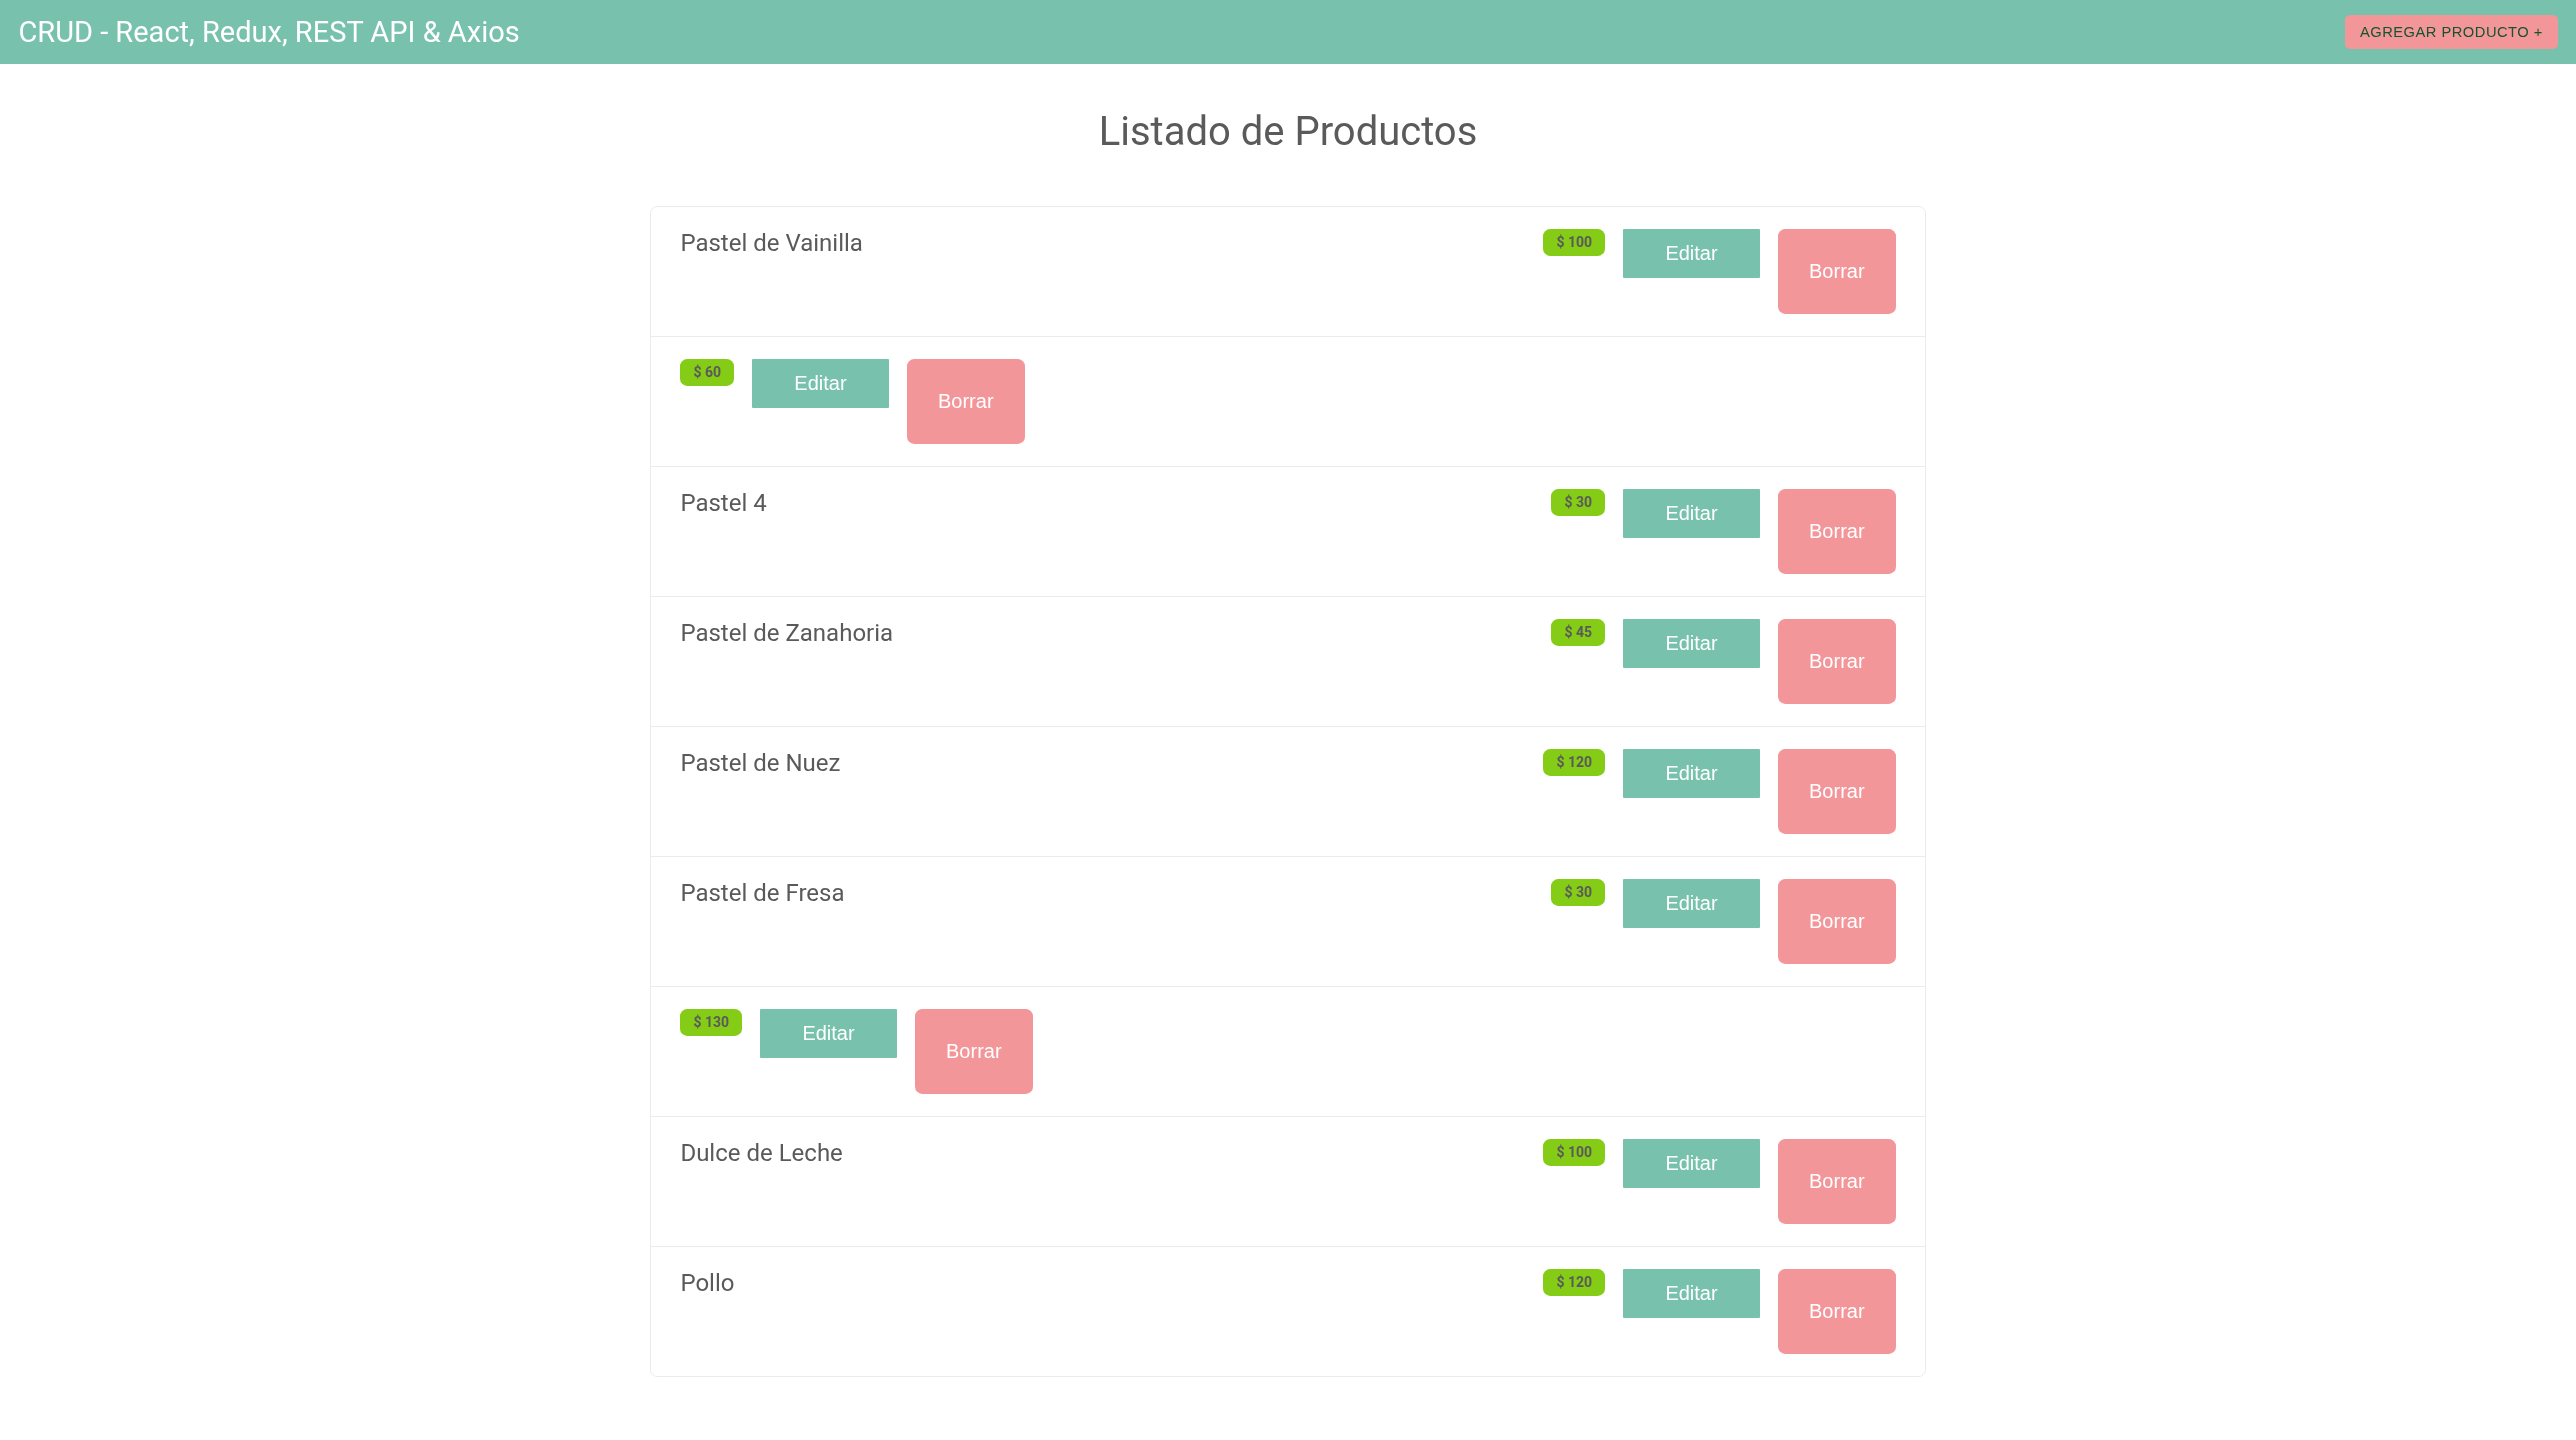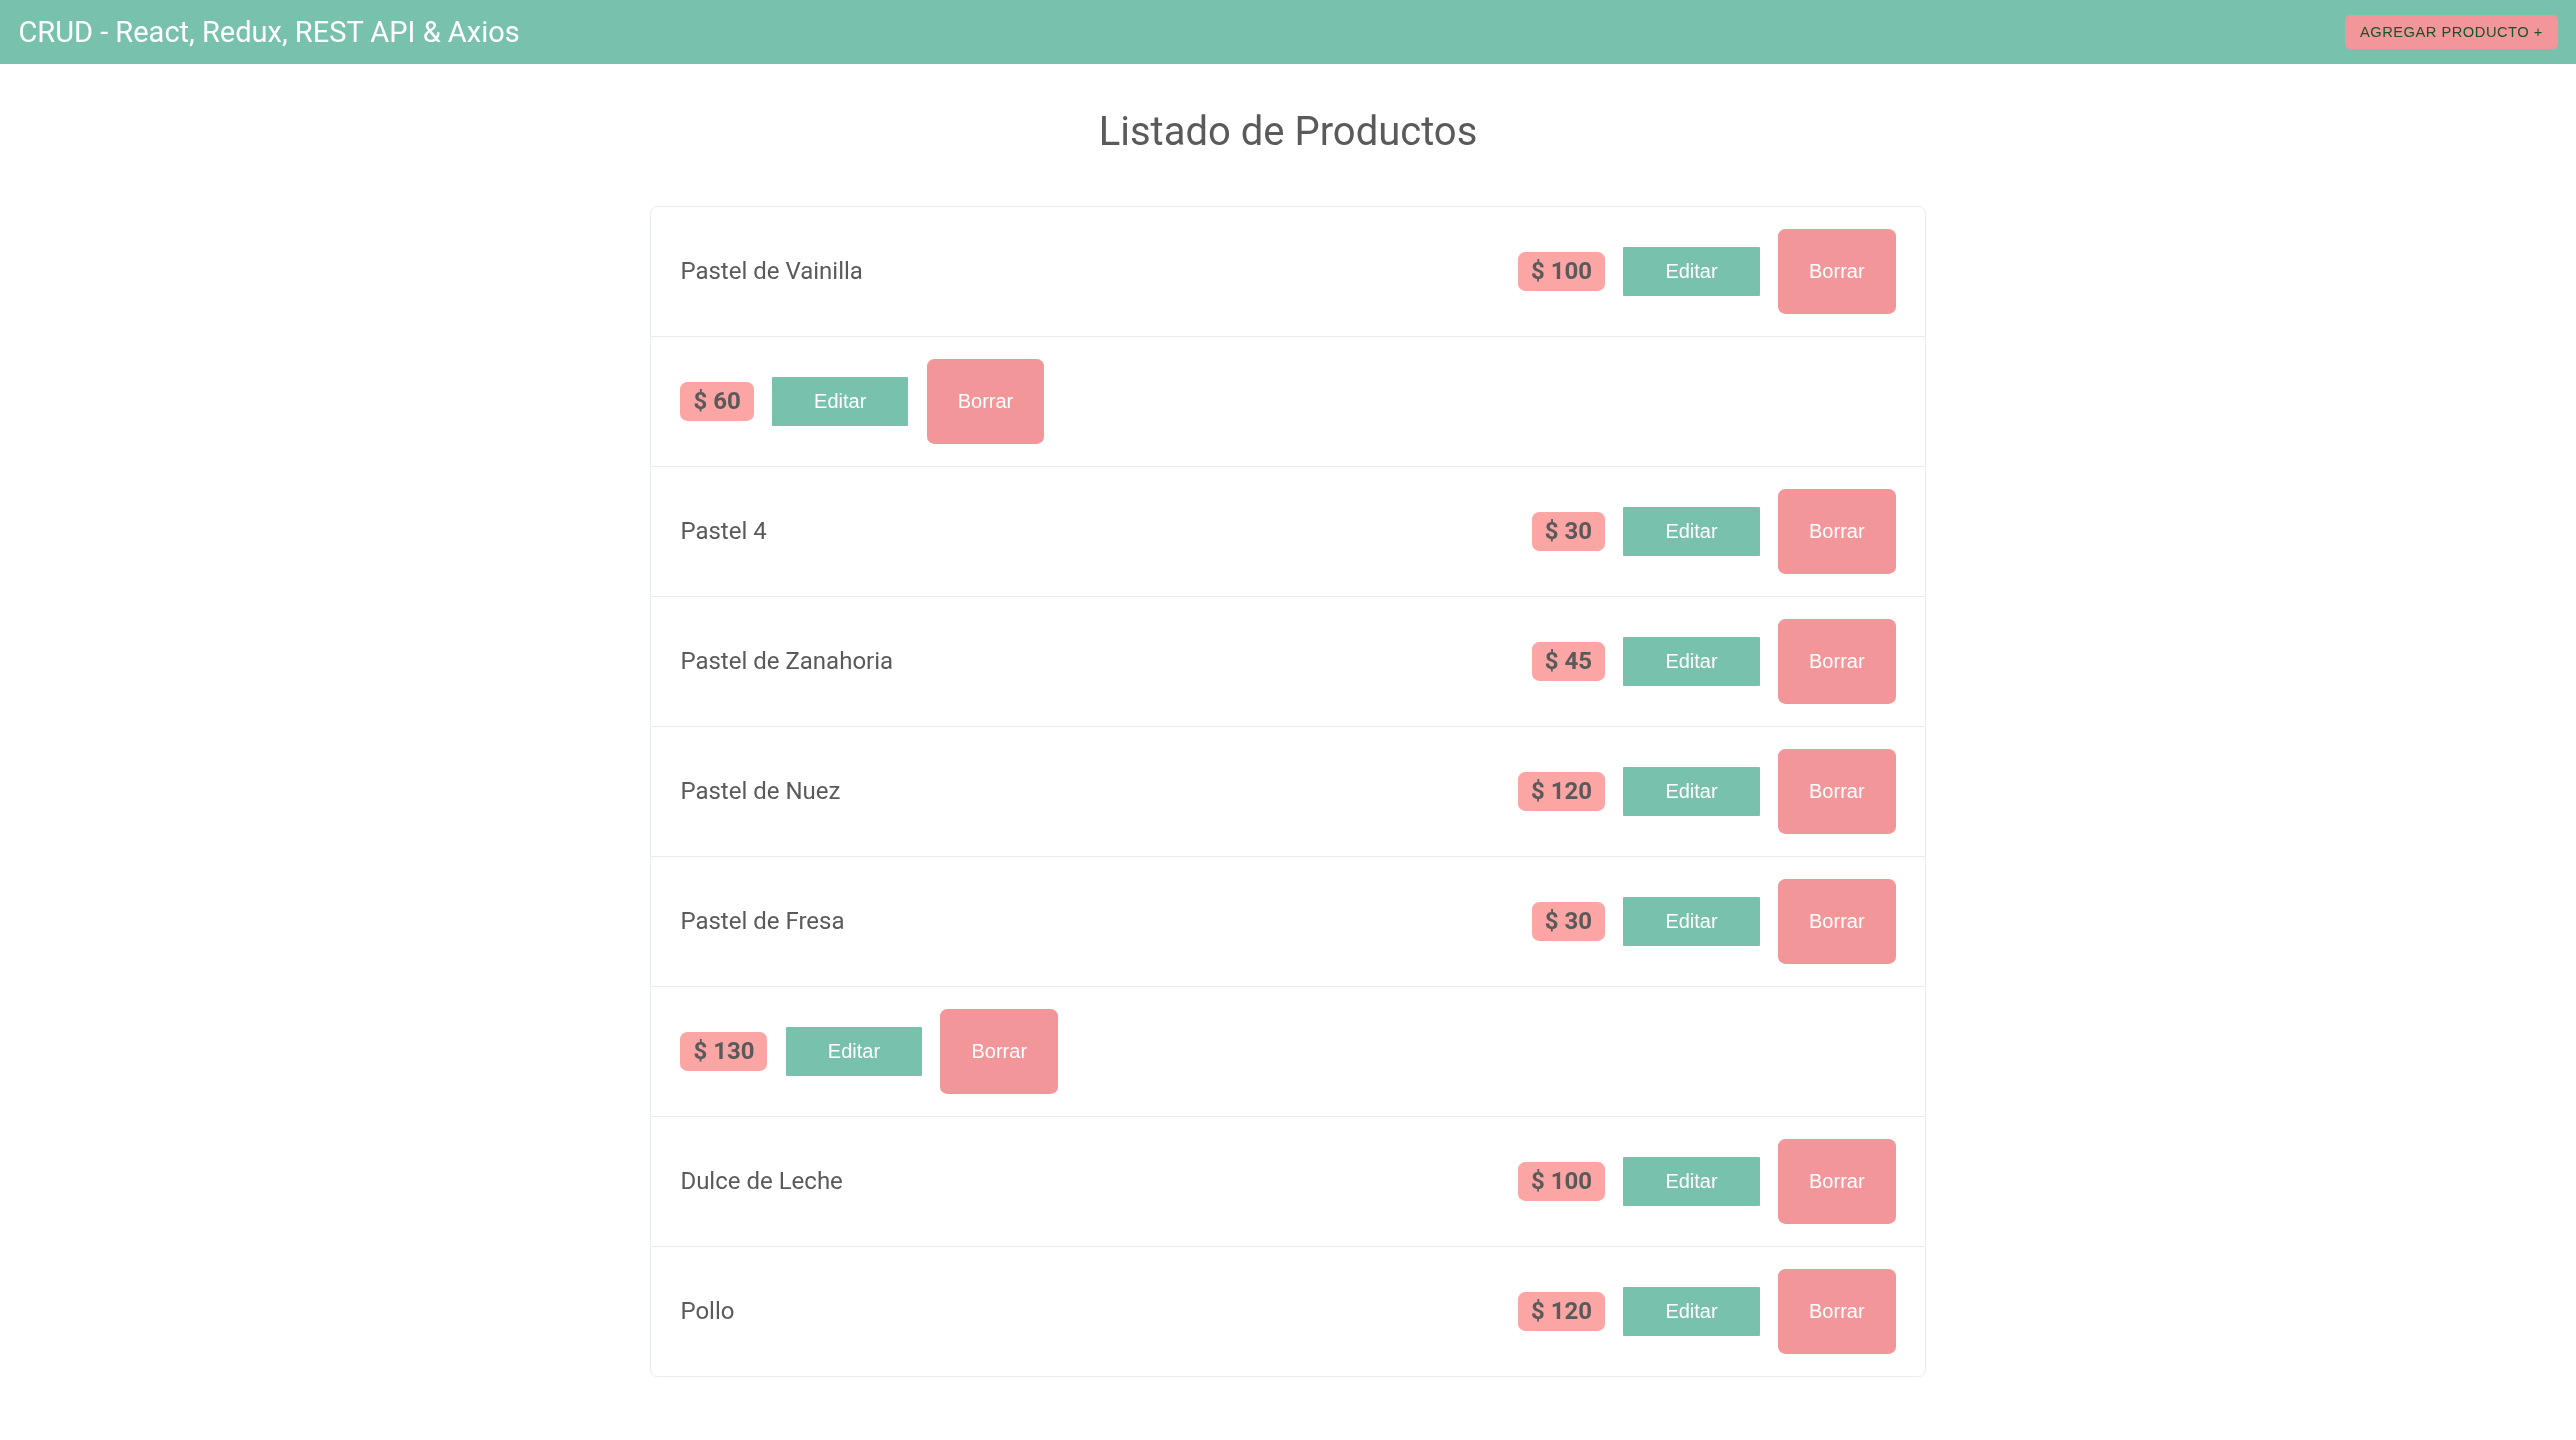--- a/index.html
+++ b/index.html
@@ -50,39 +50,39 @@
     }
     .product-list {
       max-width: 1312px;
       margin: 0 auto;
       border: 0.9px solid #e9ecef;
       border-radius: 7.3px;
       overflow: hidden;
     }
     .product-item {
       display: flex;
-      align-items: center;
+      align-items: flex-start;
       padding: 22px 29px;
       border-bottom: 0.9px solid #e9ecef;
       gap: 18.4px;
     }
     .product-item:last-child {
       border-bottom: none;
     }
     .product-name {
       flex: 1;
       font-size: 24px;
       color: #5a5a5a;
       font-weight: 400;
     }
     .price-badge {
-      background: #fca5a5;
+      background: #84cc16;
       color: #5a5a5a;
       font-weight: 700;
-      font-size: 24px;
+      font-size: 14px;
       padding: 5.5px 13px;
       border-radius: 7.3px;
       white-space: nowrap;
     }
     .btn-edit {
       background: #78c2ad;
       color: #ffffff;
       border: none;
       padding: 13px 42px;
       font-size: 20px;

